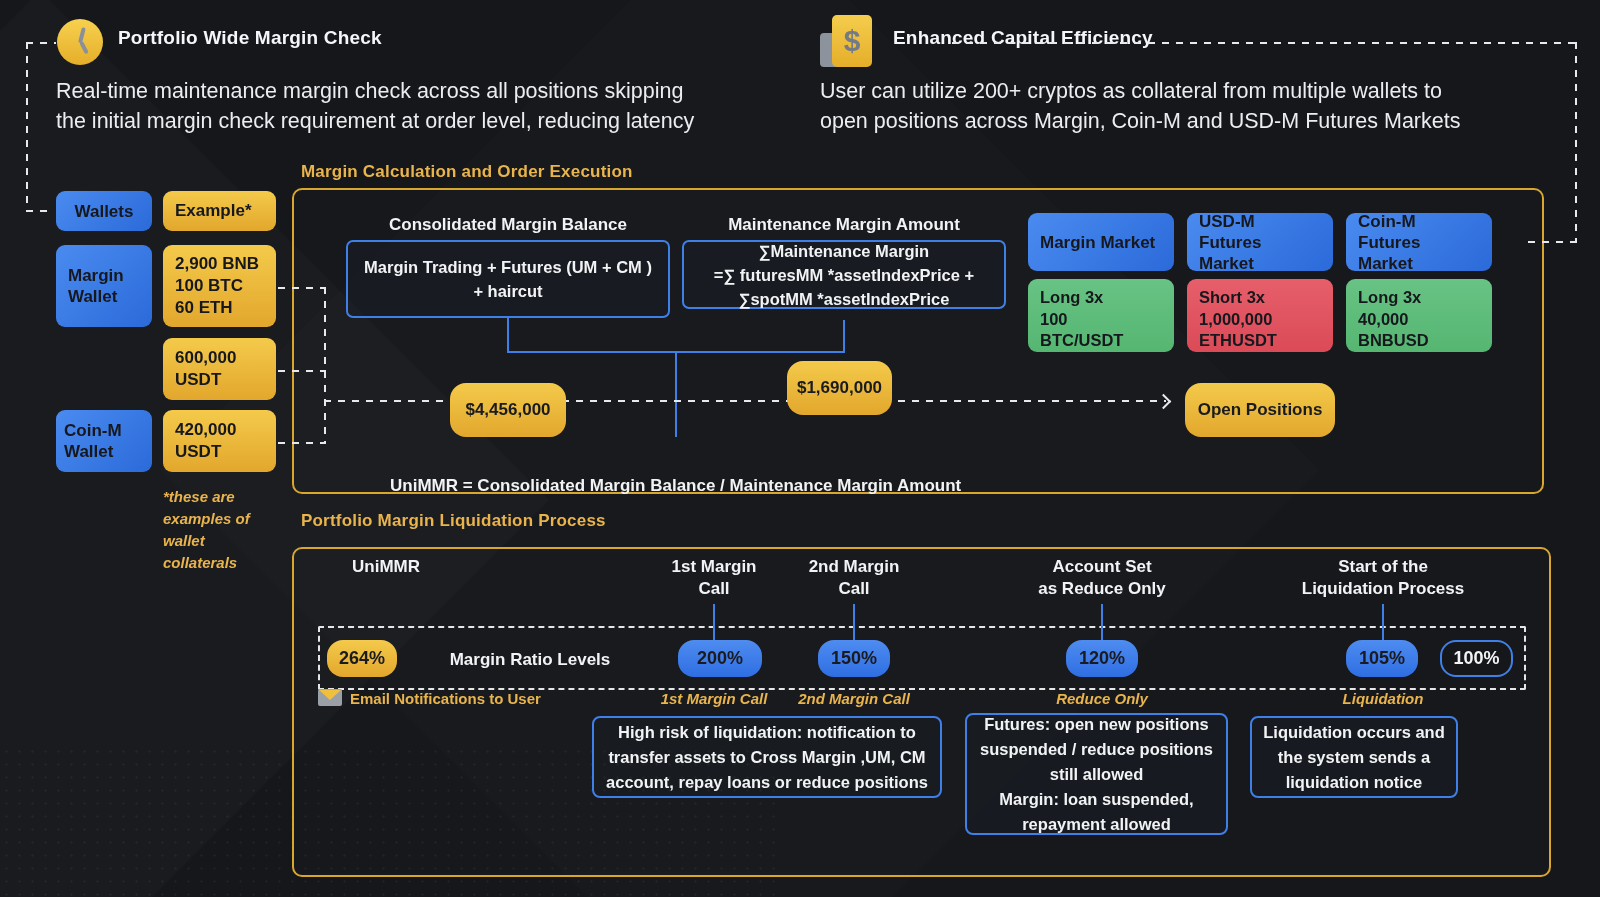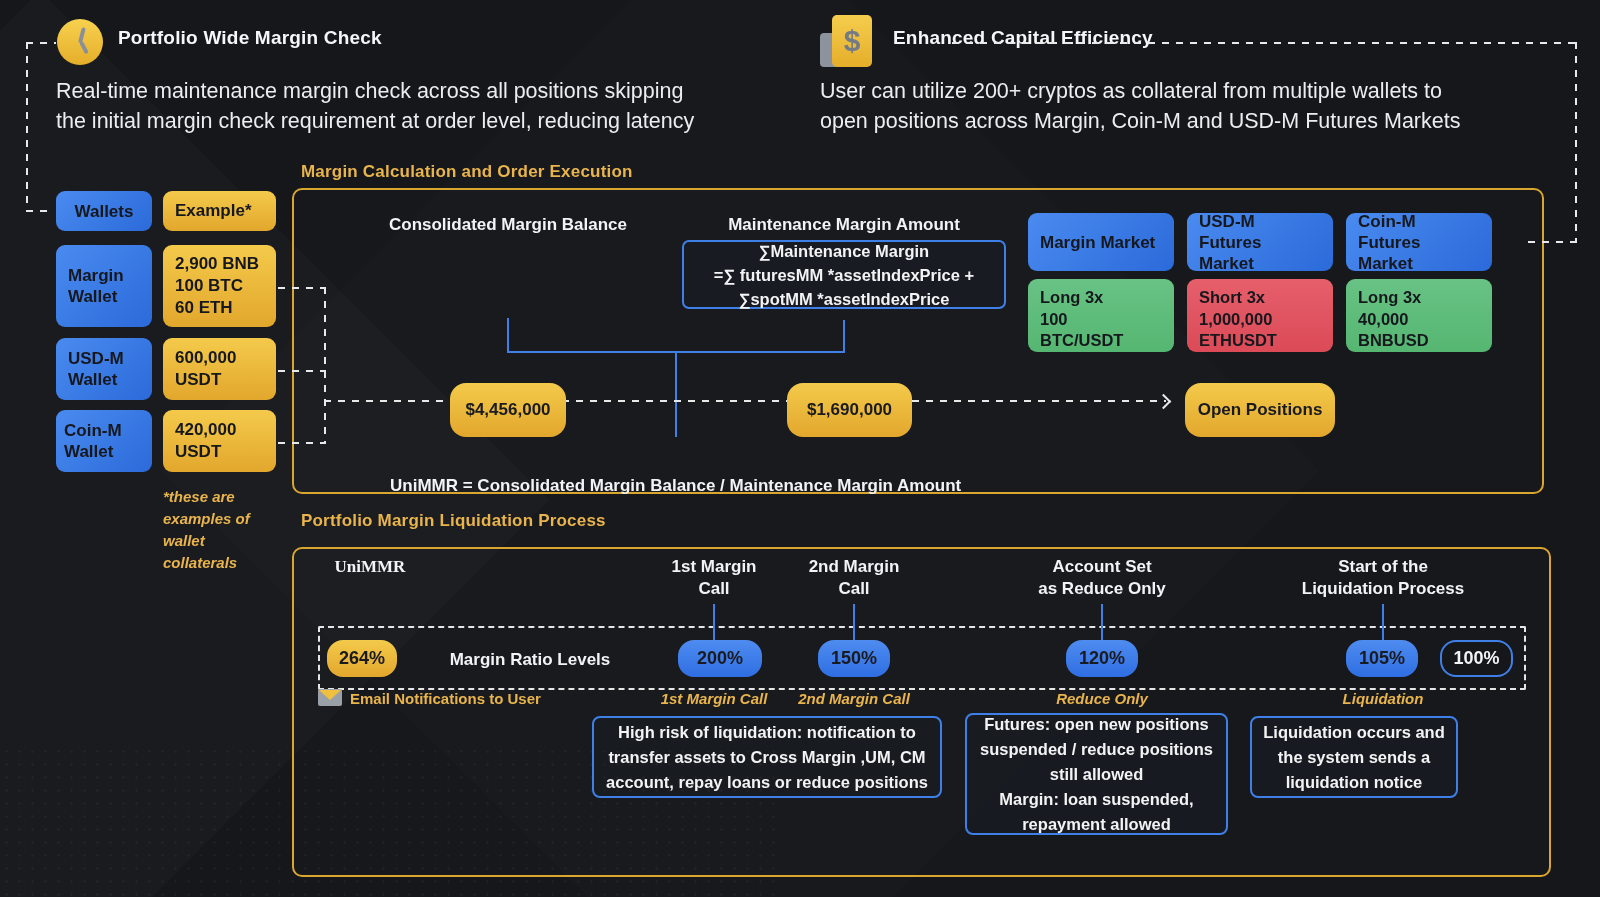--- a/index.html
+++ b/index.html
@@ -108,23 +108,20 @@
 
   <div class="bluebox" style="left:56px;top:245px;width:96px;height:82px;">
     <span>Margin Wallet</span>
   </div>
   <div class="yellowbox pre" style="left:163px;top:245px;width:113px;height:82px;">
     <span class="pre">2,900 BNB
 100 BTC
 60 ETH</span>
   </div>
 
-  <div class="bluebox" style="left:56px;top:338px;width:96px;height:62px;">
-    <span>USD-M Wallet</span>
-  </div>
   <div class="yellowbox" style="left:163px;top:338px;width:113px;height:62px;">
     <span class="pre">600,000
 USDT</span>
   </div>
 
   <div class="bluebox" style="left:56px;top:410px;width:96px;height:62px;padding-left:8px;">
     <span>Coin-M Wallet</span>
   </div>
   <div class="yellowbox" style="left:163px;top:410px;width:113px;height:62px;">
     <span class="pre">420,000
@@ -138,40 +135,44 @@
 
   <div class="dash-h" style="left:278px;top:287px;width:48px;"></div>
   <div class="dash-h" style="left:278px;top:370px;width:48px;"></div>
   <div class="dash-h" style="left:278px;top:442px;width:48px;"></div>
   <div class="dash-v" style="left:324px;top:287px;height:157px;"></div>
 
   <div class="sec-title" style="left:301px;top:162px;">Margin Calculation and Order Execution</div>
   <div class="big-frame" style="left:292px;top:188px;width:1248px;height:302px;"></div>
 
   <div class="whead" style="left:346px;top:214px;width:324px;">Consolidated Margin Balance</div>
+  <div class="formulabox pre" style="left:346px;top:240px;width:324px;height:78px;">
+    <span class="pre">Margin Trading + Futures (UM + CM )
++ haircut</span>
+  </div>
 
   <div class="whead" style="left:682px;top:214px;width:324px;">Maintenance Margin Amount</div>
   <div class="formulabox pre" style="left:682px;top:240px;width:324px;height:69px;">
     <span class="pre">∑Maintenance Margin
 =∑ futuresMM *assetIndexPrice +
 ∑spotMM *assetIndexPrice</span>
   </div>
 
   <div class="bline-v" style="left:507px;top:318px;height:35px;"></div>
   <div class="bline-v" style="left:843px;top:320px;height:33px;"></div>
   <div class="bline-h" style="left:507px;top:351px;width:338px;"></div>
   <div class="bline-v" style="left:675px;top:351px;height:86px;"></div>
 
   <div class="dash-h" style="left:324px;top:400px;width:842px;"></div>
   <div class="arrowhead" style="left:1158px;top:396px;"></div>
 
   <div class="badge money" style="left:450px;top:383px;width:116px;">
     <span>$4,456,000</span>
   </div>
-  <div class="badge money" style="left:787px;top:383px;width:125px;">
+  <div class="badge money" style="left:787px;top:361px;width:105px;">
     <span>$1,690,000</span>
   </div>
 
   <div class="whead" style="left:340px;top:447px;width:680px;text-align:left;padding-left:50px;box-sizing:border-box;margin-top:28px;">UniMMR = Consolidated Margin Balance / Maintenance Margin Amount</div>
 
   <div class="bluebox" style="left:1028px;top:213px;width:146px;height:58px;">
     <span class="pre">Margin Market</span>
   </div>
   <div class="bluebox" style="left:1187px;top:213px;width:146px;height:58px;">
     <span class="pre">USD-M Futures
@@ -198,21 +199,21 @@
 BNBUSD</span>
   </div>
 
   <div class="badge money" style="left:1185px;top:383px;width:150px;">
     <span>Open Positions</span>
   </div>
 
   <div class="sec-title" style="left:301px;top:511px;">Portfolio Margin Liquidation Process</div>
   <div class="big-frame" style="left:292px;top:547px;width:1255px;height:326px;"></div>
 
-  <div class="whead" style="left:320px;top:556px;width:100px;text-align:center;font-family:Liberation Serif, serif;">UniMMR</div>
+  <div class="whead" style="left:320px;top:556px;width:100px;text-align:right;">UniMMR</div>
 
   <div class="whead pre" style="left:634px;top:556px;width:160px;">1st Margin
 Call</div>
   <div class="whead pre" style="left:774px;top:556px;width:160px;">2nd Margin
 Call</div>
   <div class="whead pre" style="left:1002px;top:556px;width:200px;">Account Set
 as Reduce Only</div>
   <div class="whead pre" style="left:1268px;top:556px;width:230px;">Start of the
 Liquidation Process</div>
 

